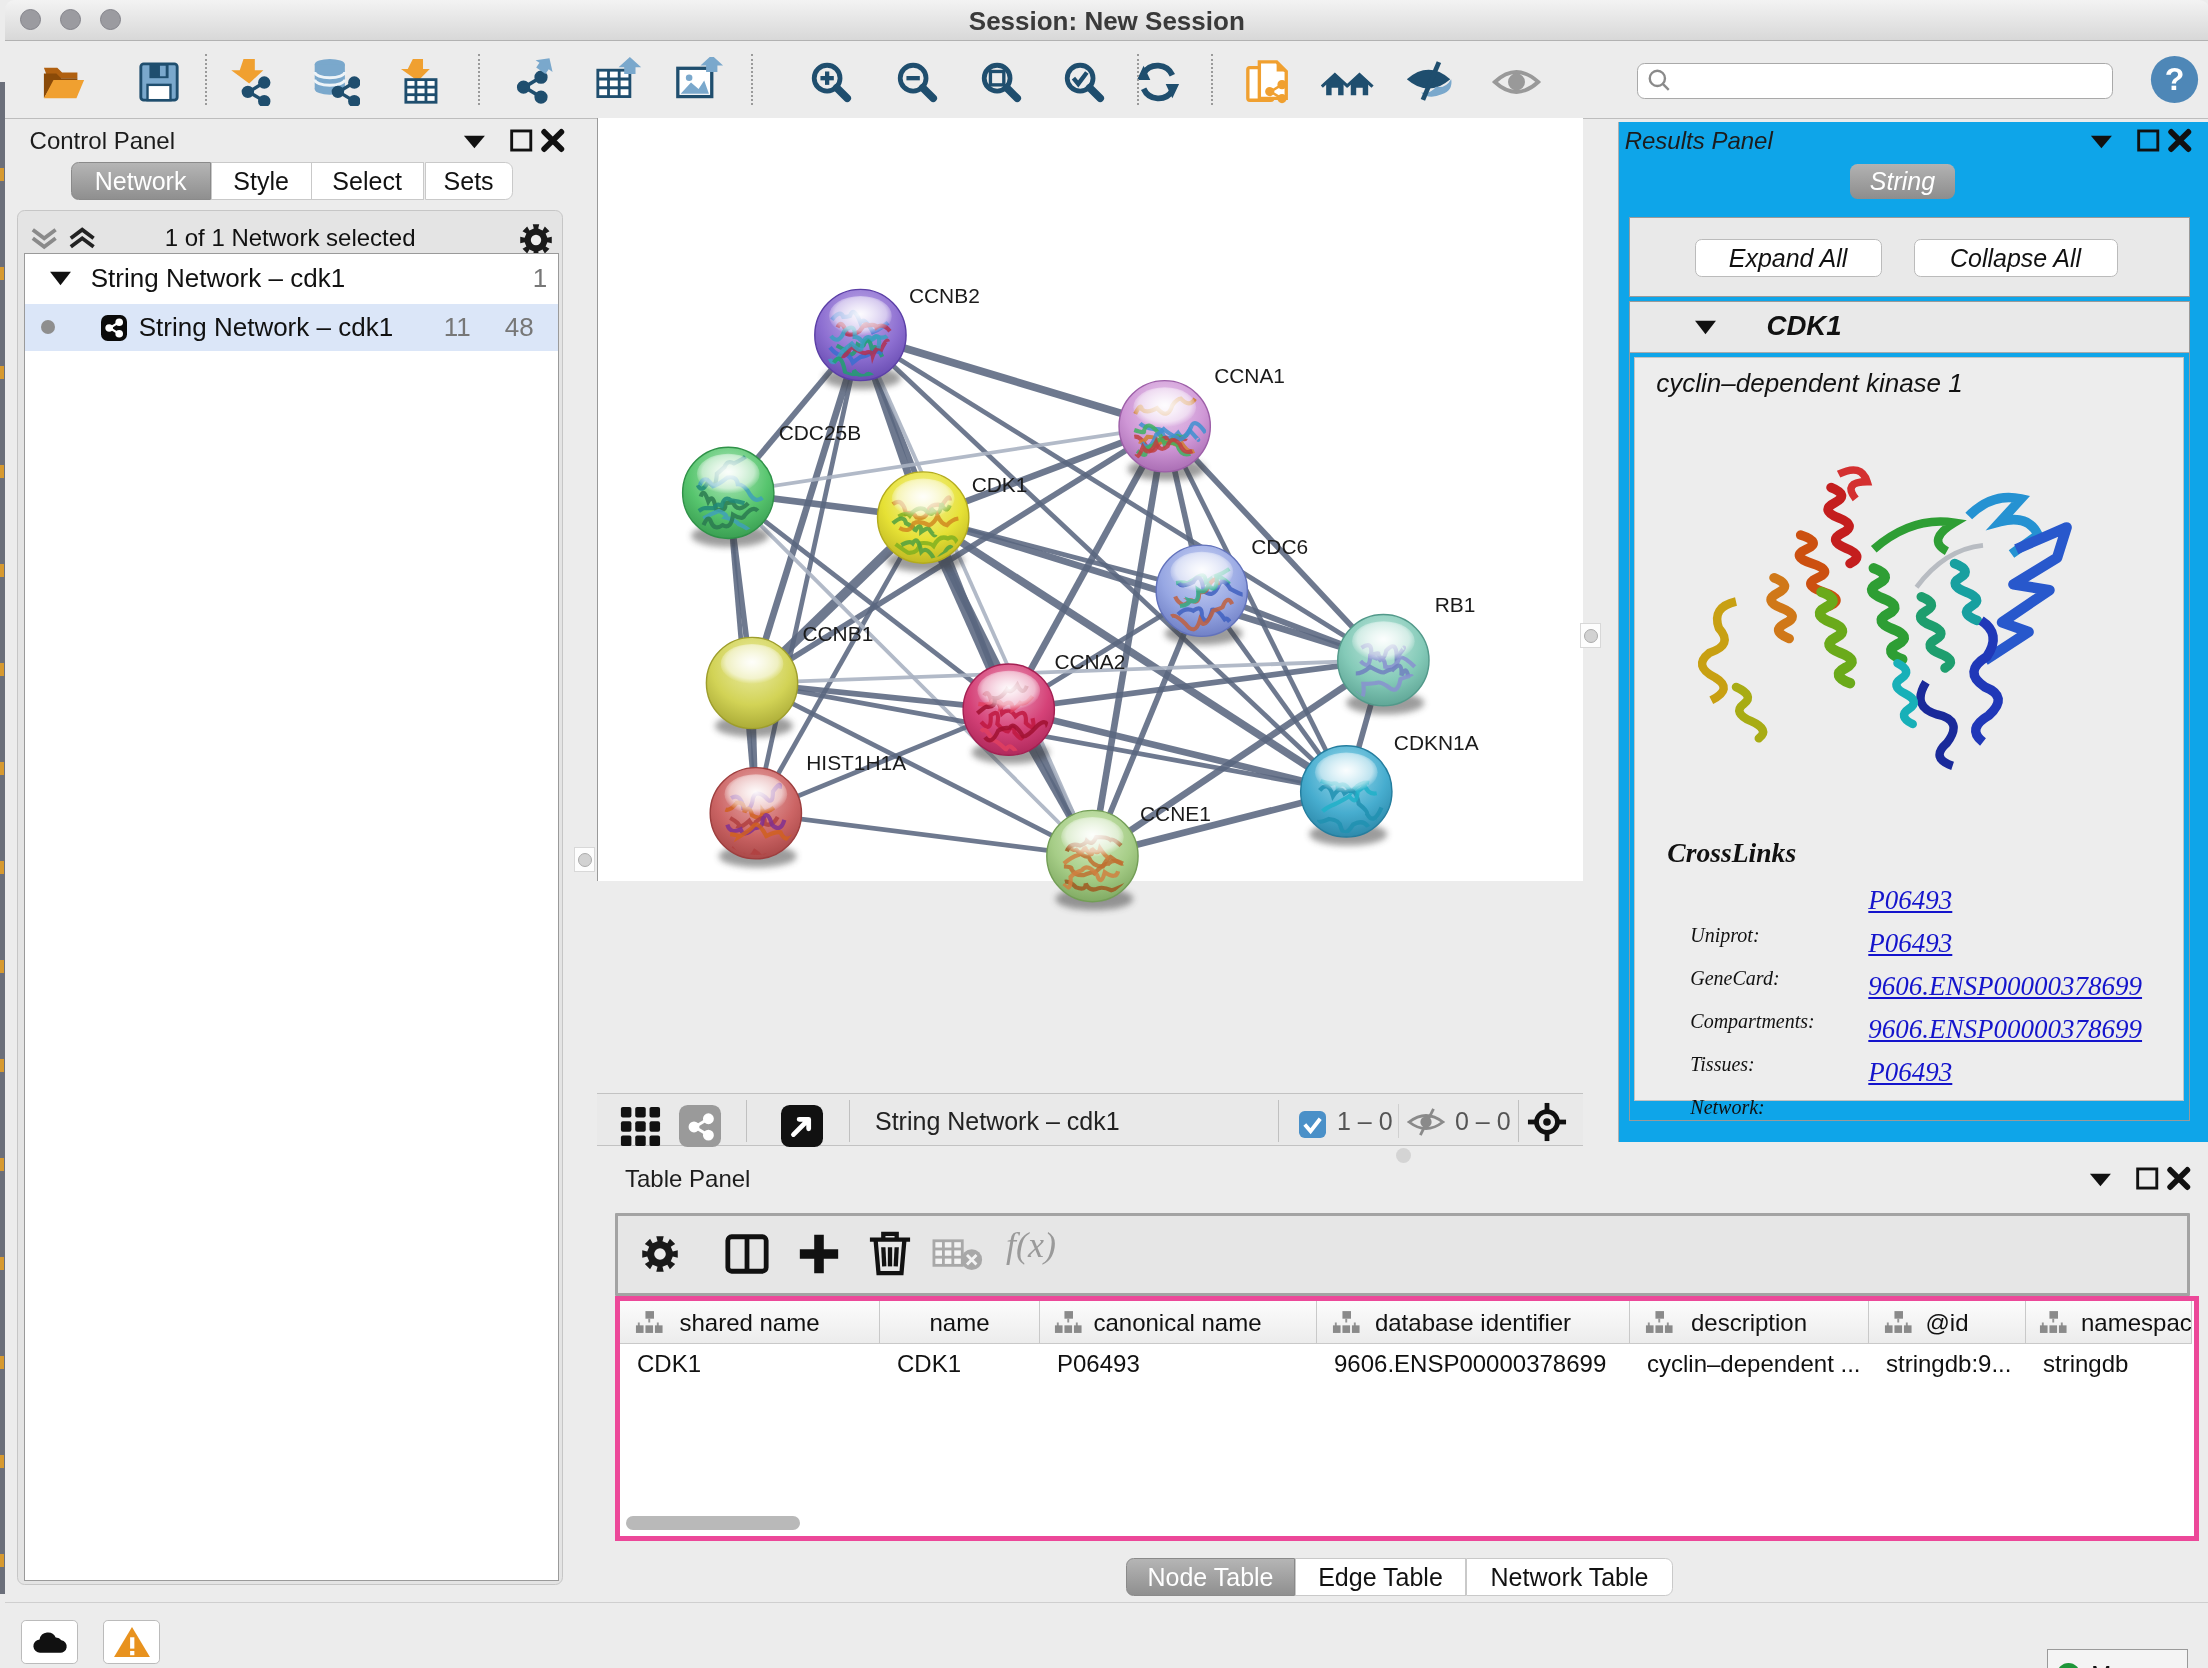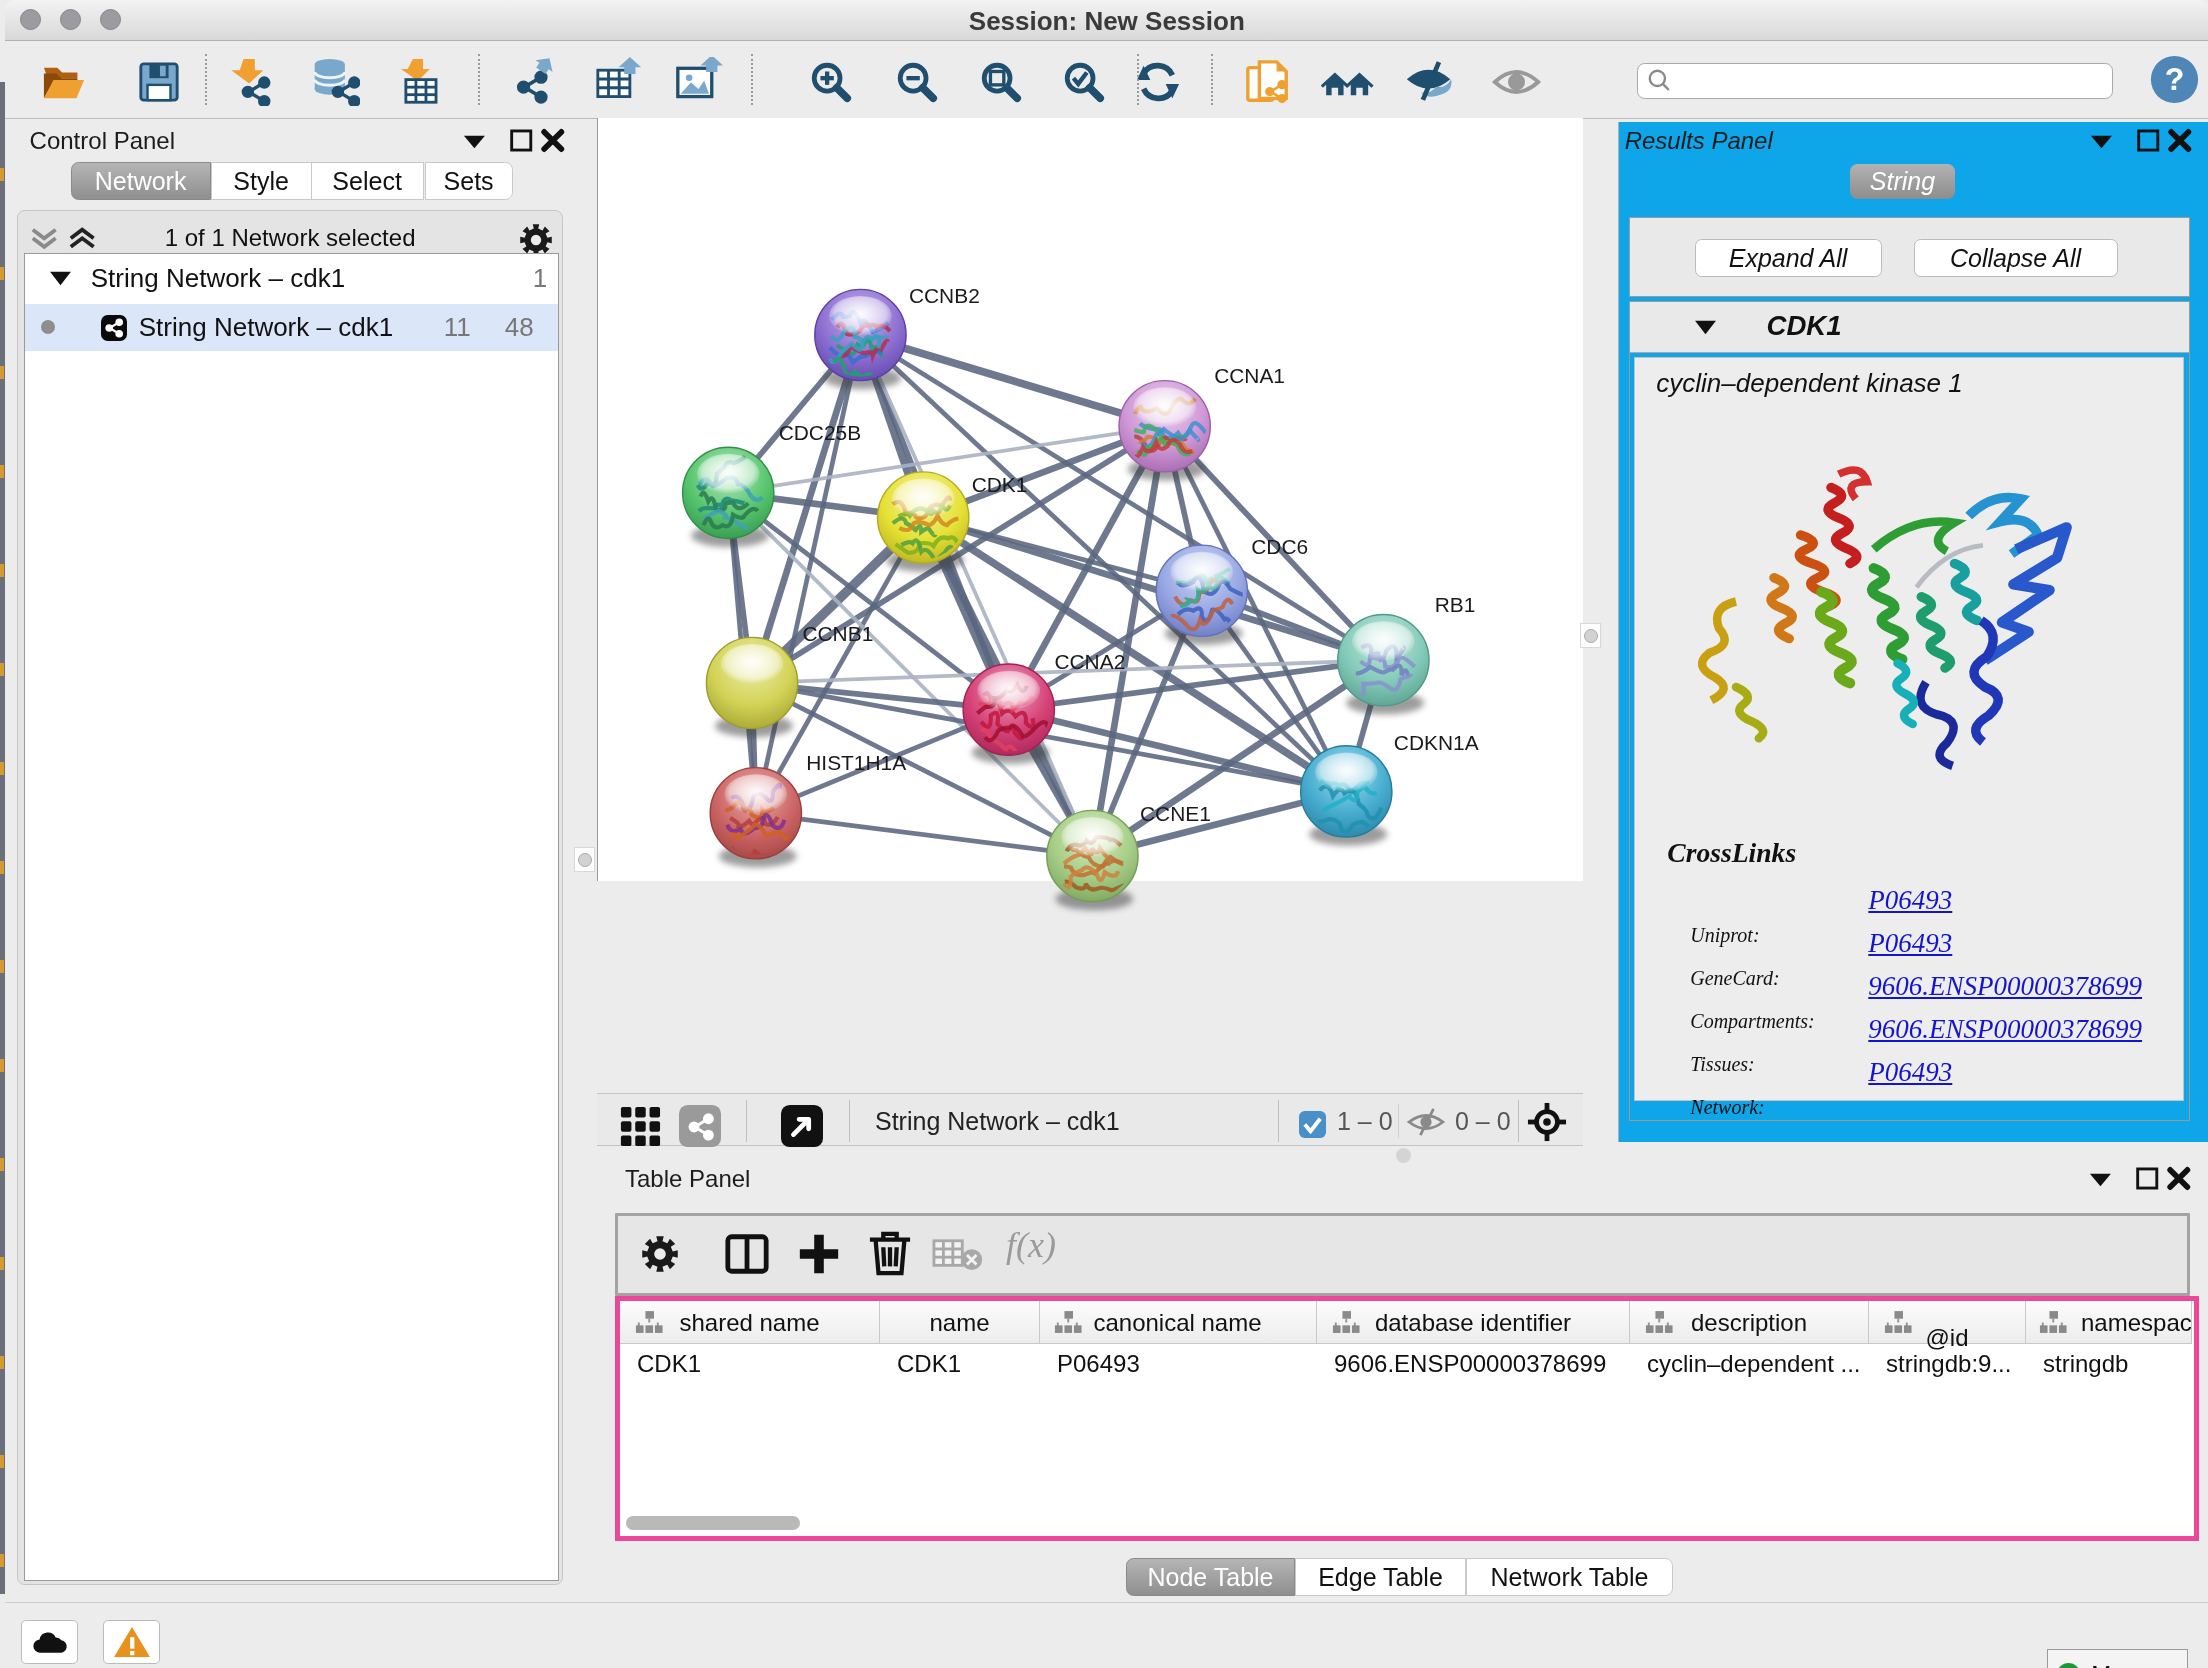--- a/index.html
+++ b/index.html
@@ -754,21 +754,21 @@
         <div class="abs" style="left:1249px;top:0;width:157px;height:42px;border-right:1px solid #c9c9c9;box-sizing:border-box;">
           <div class="abs" style="left:15px;top:8.6px;"><svg width="28.5" height="25" viewBox="0 0 30 26">
               <g fill="#8a8a8a">
                 <rect x="11" y="1" width="9" height="8"></rect>
                 <rect x="1" y="16" width="8" height="8"></rect>
                 <rect x="11" y="16" width="8" height="8"></rect>
                 <rect x="21" y="16" width="8" height="8"></rect>
                 <path d="M14 9 h2 v4 h-11 v4 h-2 v-4 h22 v4 h-2 v-4 h-9z" opacity="0.9"></path>
               </g>
             </svg></div>
-          <div style="position:absolute;left:0;right:0;top:7.6px;text-align:center;font-size:24px;color:#111;white-space:nowrap;overflow:hidden;margin-top:15px;">@id</div>
+          <div style="position:absolute;left:0;right:0;top:7.6px;text-align:center;font-size:24px;color:#111;white-space:nowrap;overflow:hidden;">@id</div>
         </div>
         <div class="abs" style="left:1406px;top:0;width:166px;height:42px;border-right:1px solid #c9c9c9;box-sizing:border-box;overflow:hidden;">
           <div class="abs" style="left:13.3px;top:8.6px;"><svg width="28.5" height="25" viewBox="0 0 30 26">
               <g fill="#8a8a8a">
                 <rect x="11" y="1" width="9" height="8"></rect>
                 <rect x="1" y="16" width="8" height="8"></rect>
                 <rect x="11" y="16" width="8" height="8"></rect>
                 <rect x="21" y="16" width="8" height="8"></rect>
                 <path d="M14 9 h2 v4 h-11 v4 h-2 v-4 h22 v4 h-2 v-4 h-9z" opacity="0.9"></path>
               </g>

